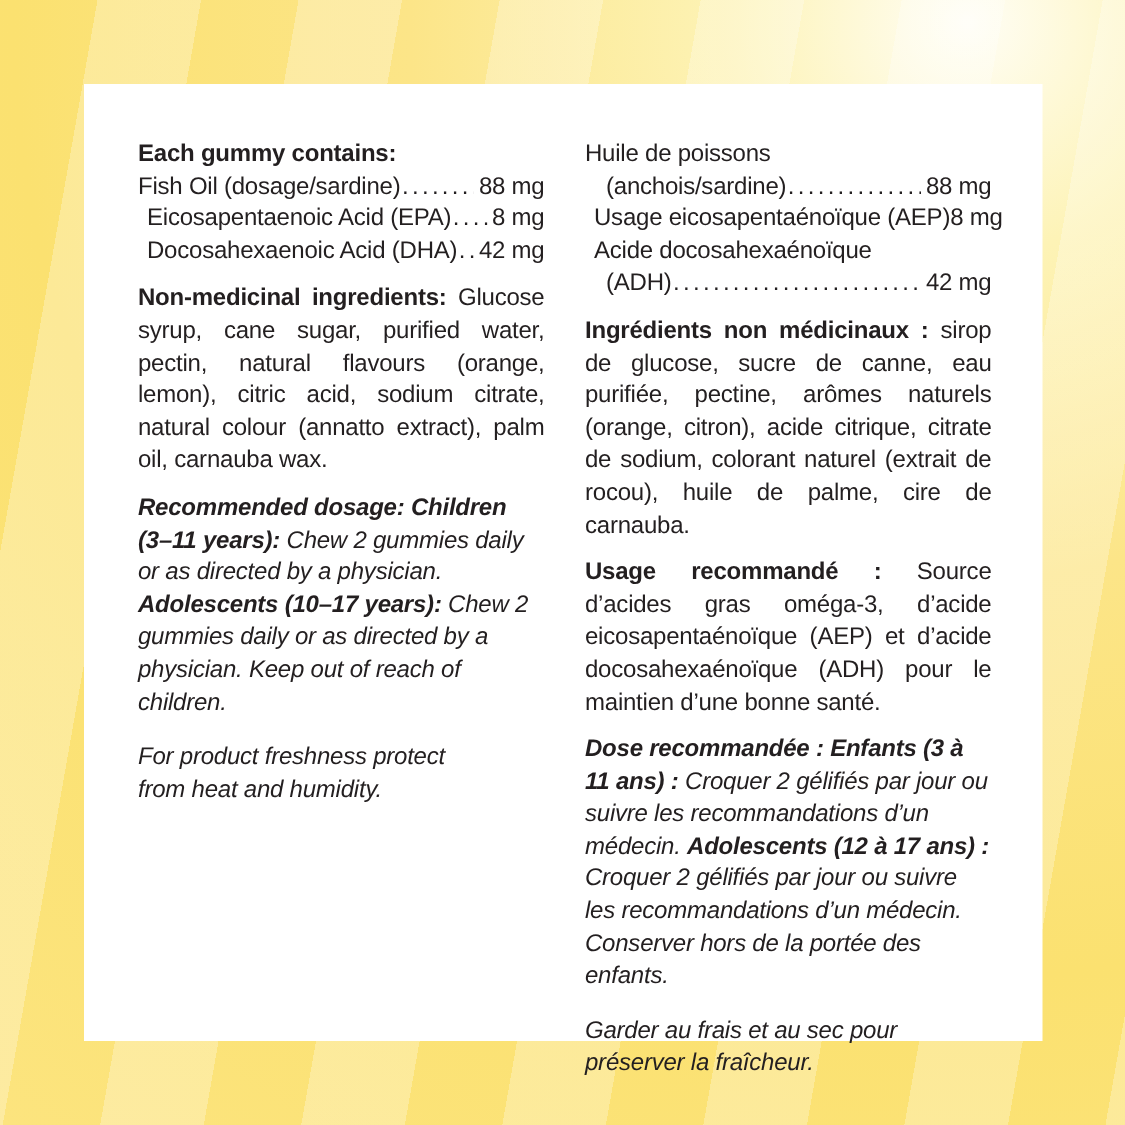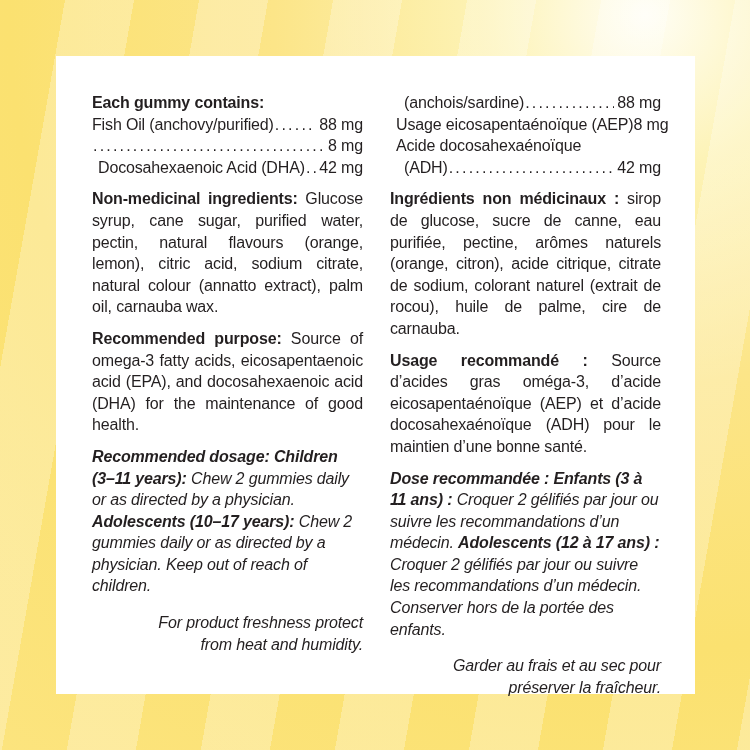--- a/index.html
+++ b/index.html
@@ -34,52 +34,55 @@
   .row .lab{white-space:nowrap;}
   .row .dots{flex:1 1 auto;overflow:hidden;white-space:nowrap;letter-spacing:2.2px;margin:0 3px 0 1px;}
   .row .spacer{flex:1 1 auto;}
   .row .val{white-space:nowrap;}
   .ind1{padding-left:6px;}
   .ind2{padding-left:14px;}
   .para{margin:10px 0 0 0;}
   .para.justify{text-align:justify;}
   .para.left{text-align:left;font-style:italic;}
   .b{font-weight:bold;}
-  .note{margin:15px 0 0 0;text-align:right;font-style:italic;}
+  .note{margin:15px 0 0 0;text-align:left;font-style:italic;}
 </style>
 </head>
 <body>
 
 <div class="bg">
   <div class="rays"></div>
 </div>
 
 <div class="panel">
   <div class="col">
       <div class="facts-heading">Each gummy contains:</div>
       <div class="row">
-        <span class="lab">Fish Oil (anchovy/purified)</span>
+        <span class="lab">Fish Oil (dosage/sardine)</span>
         <span class="dots">................................................................................</span>
         <span class="val">88 mg</span>
       </div>
       <div class="row">
+        <span class="lab ind1">Eicosapentaenoic Acid (EPA)</span>
         <span class="dots">................................................................................</span>
         <span class="val">8 mg</span>
       </div>
       <div class="row">
         <span class="lab ind1">Docosahexaenoic Acid (DHA)</span>
         <span class="dots">................................................................................</span>
         <span class="val">42 mg</span>
       </div>
       <p class="para justify"><span class="b">Non-medicinal ingredients:</span><span> Glucose syrup, cane sugar, purified water, pectin, natural flavours (orange, lemon), citric acid, sodium citrate, natural colour (annatto extract), palm oil, carnauba wax.</span></p>
-      <p class="para justify"><span class="b">Recommended purpose:</span><span> Source of omega-3 fatty acids, eicosapentaenoic acid (EPA), and docosahexaenoic acid (DHA) for the maintenance of good health.</span></p>
       <p class="para left"><span class="b">Recommended dosage: Children</span><br><span class="b">(3–11 years):</span><span> Chew 2 gummies daily or as directed by a physician. </span><span class="b">Adolescents (10–17 years):</span><span> Chew 2 gummies daily or as directed by a physician. Keep out of reach of children.</span></p>
       <p class="note"><span>For product freshness protect</span><br><span>from heat and humidity.</span></p>
     </div>
   <div class="col">
+      <div class="row">
+        <span class="lab">Huile de poissons</span>
+      </div>
       <div class="row">
         <span class="lab ind2">(anchois/sardine)</span>
         <span class="dots">................................................................................</span>
         <span class="val">88 mg</span>
       </div>
       <div class="row">
         <span class="lab ind1">Usage eicosapentaénoïque (AEP)</span>
         <span class="spacer"></span>
         <span class="val">8 mg</span>
       </div>

